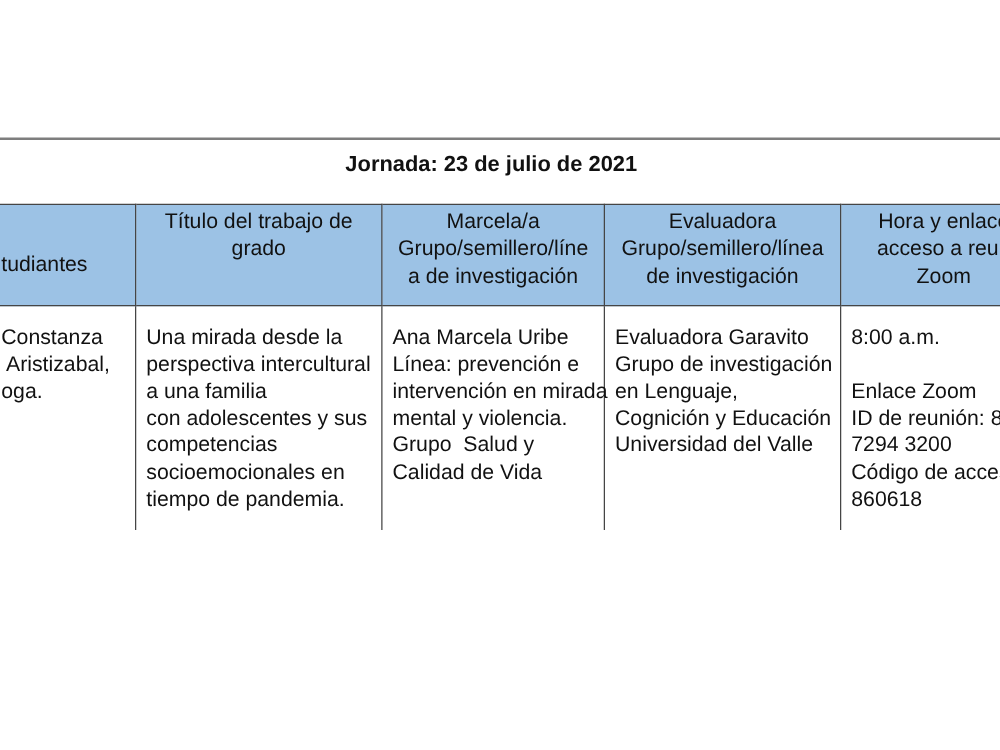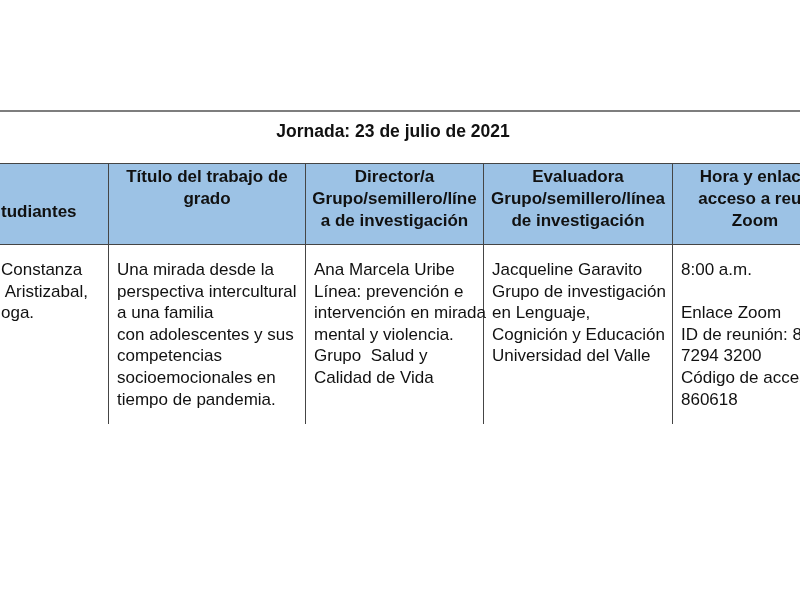--- a/index.html
+++ b/index.html
@@ -40,21 +40,21 @@
   }
   .schedule th, .schedule td {
     border: 1.5px solid var(--border-color, #454545);
     font-size: 17px;
     white-space: pre;
     overflow: visible;
     vertical-align: top;
   }
   .schedule th {
     background: var(--header-bg, #9cc2e5);
-    font-weight: bold;
+    font-weight: normal;
     text-align: center;
     line-height: 22px;
     padding: 2px 2px 0 2px;
   }
   .schedule tr.header-row { height: 81px; }
   .schedule tr.data-row   { height: 235px; }
   .schedule td {
     line-height: 21.6px;
     padding: 14px 8px 8px 8px;
     text-align: left;
@@ -80,21 +80,21 @@
         <col style="width:197px">
         <col style="width:178px">
         <col style="width:189px">
         <col style="width:165px">
       </colgroup>
       <tbody>
         <tr class="header-row">
           <th class="c-est">tudiantes</th>
           <th>Título del trabajo de
 grado</th>
-          <th>Director/a
+          <th>Marcela/a
 Grupo/semillero/líne
 a de investigación</th>
           <th>Evaluadora
 Grupo/semillero/línea
 de investigación</th>
           <th>Hora y enlace
 acceso a reun
 Zoom</th>
         </tr>
         <tr class="data-row">
@@ -107,21 +107,21 @@
 con adolescentes y sus
 competencias
 socioemocionales en
 tiempo de pandemia.</td>
           <td>Ana Marcela Uribe
 Línea: prevención e
 intervención en mirada
 mental y violencia.
 Grupo  Salud y
 Calidad de Vida</td>
-          <td>Jacqueline Garavito
+          <td>Evaluadora Garavito
 Grupo de investigación
 en Lenguaje,
 Cognición y Educación
 Universidad del Valle</td>
           <td>8:00 a.m.
 
 Enlace Zoom
 ID de reunión: 89
 7294 3200
 Código de acces

